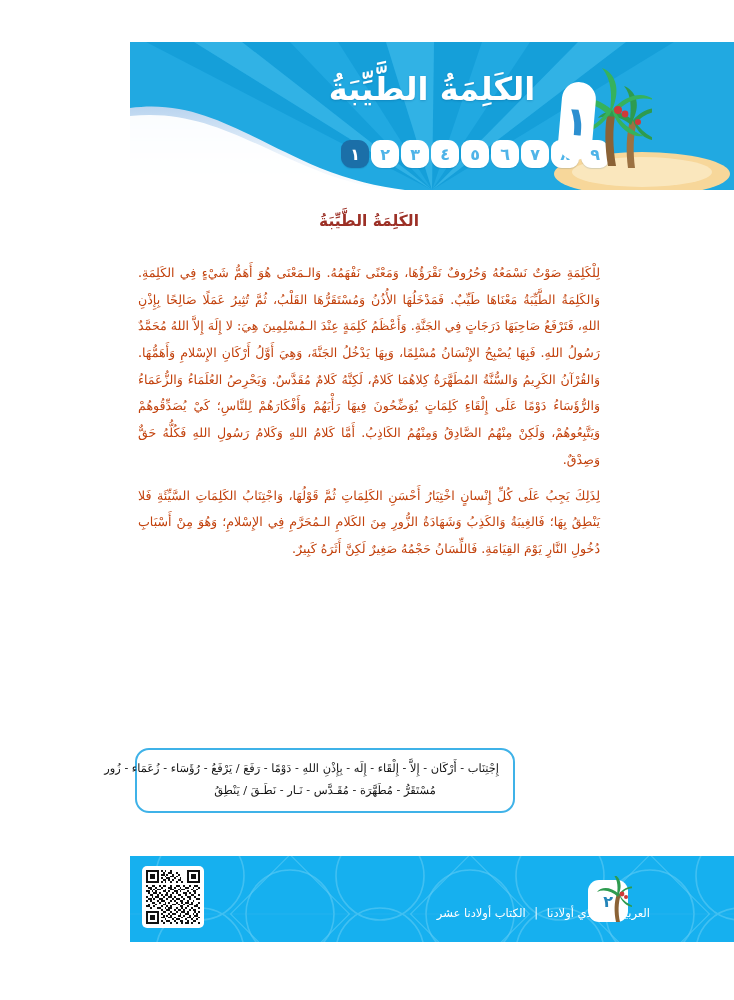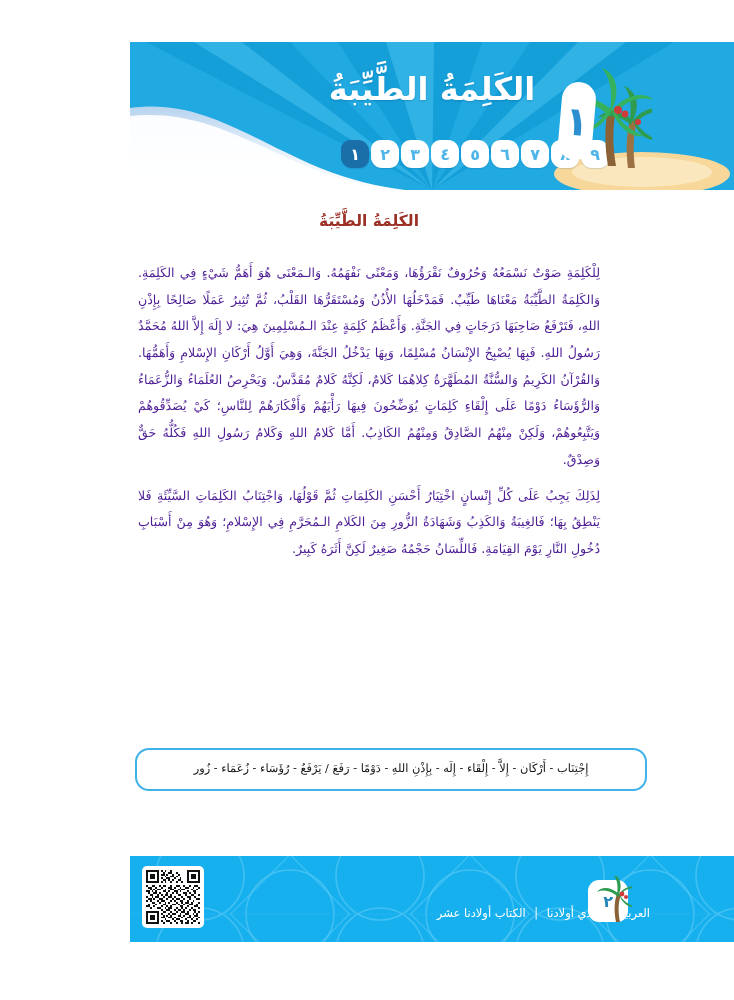--- a/index.html
+++ b/index.html
@@ -138,33 +138,33 @@
     font-size: 15.5px;
     font-weight: bold;
     margin: 0 0 30px 0;
     font-family: "DejaVu Sans", "Liberation Sans", sans-serif;
     letter-spacing: 0;
   }
   .body-par {
     margin: 0 0 9px 0;
     font-size: 12.6px;
     line-height: 2.12;
-    color: #4c1d95;
+    color: #c2410c;
     text-align: justify;
     text-align-last: right;
     font-family: "DejaVu Serif", "Liberation Serif", serif;
   }
   .body-par:last-child { margin-bottom: 0; }
 
   
   .vocab-box {
     position: absolute;
     left: 135px;
     top: 748px;
-    width: 512px;
+    width: 380px;
     box-sizing: border-box;
     border: 2px solid #3fb2e8;
     border-radius: 14px;
     background: #ffffff;
     padding: 8px 14px 9px 14px;
     z-index: 4;
   }
   .vocab-line {
     text-align: center;
     font-size: 11.4px;
@@ -333,20 +333,21 @@
   </div>
 
   <div class="content">
     <h1 class="lesson-title">الكَلِمَةُ الطَّيِّبَةُ</h1>
     <p class="body-par">لِلْكَلِمَةِ صَوْتٌ نَسْمَعُهُ وَحُرُوفٌ نَقْرَؤُهَا، وَمَعْنًى نَفْهَمُهُ. وَالـمَعْنَى هُوَ أَهَمُّ شَيْءٍ فِي الكَلِمَةِ. وَالكَلِمَةُ الطَّيِّبَةُ مَعْنَاهَا طَيِّبٌ. فَمَدْخَلُهَا الأُذُنُ وَمُسْتَقَرُّهَا القَلْبُ، ثُمَّ تُثِيرُ عَمَلًا صَالِحًا بِإِذْنِ اللهِ، فَتَرْفَعُ صَاحِبَهَا دَرَجَاتٍ فِي الجَنَّةِ. وَأَعْظَمُ كَلِمَةٍ عِنْدَ الـمُسْلِمِينَ هِيَ: لا إِلَهَ إِلاَّ اللهُ مُحَمَّدٌ رَسُولُ اللهِ. فَبِهَا يُصْبِحُ الإِنْسَانُ مُسْلِمًا، وَبِهَا يَدْخُلُ الجَنَّةَ، وَهِيَ أَوَّلُ أَرْكَانِ الإِسْلامِ وَأَهَمُّهَا. وَالقُرْآنُ الكَرِيمُ وَالسُّنَّةُ المُطَهَّرَةُ كِلاهُمَا كَلامٌ، لَكِنَّهُ كَلامٌ مُقَدَّسٌ. وَيَحْرِصُ العُلَمَاءُ وَالزُّعَمَاءُ وَالرُّؤَسَاءُ دَوْمًا عَلَى إِلْقَاءِ كَلِمَاتٍ يُوَضِّحُونَ فِيهَا رَأْيَهُمْ وَأَفْكَارَهُمْ لِلنَّاسِ؛ كَيْ يُصَدِّقُوهُمْ وَيَتَّبِعُوهُمْ، وَلَكِنْ مِنْهُمُ الصَّادِقُ وَمِنْهُمُ الكَاذِبُ. أَمَّا كَلامُ اللهِ وَكَلامُ رَسُولِ اللهِ فَكُلُّهُ حَقٌّ وَصِدْقٌ.</p>
     <p class="body-par">لِذَلِكَ يَجِبُ عَلَى كُلِّ إِنْسانٍ اخْتِيَارُ أَحْسَنِ الكَلِمَاتِ ثُمَّ قَوْلُهَا، وَاجْتِنَابُ الكَلِمَاتِ السَّيِّئَةِ فَلا يَنْطِقُ بِهَا؛ فَالغِيبَةُ وَالكَذِبُ وَشَهَادَةُ الزُّورِ مِنَ الكَلامِ الـمُحَرَّمِ فِي الإِسْلامِ؛ وَهُوَ مِنْ أَسْبَابِ دُخُولِ النَّارِ يَوْمَ القِيَامَةِ. فَاللِّسَانُ حَجْمُهُ صَغِيرٌ لَكِنَّ أَثَرَهُ كَبِيرٌ.</p>
   </div>
 
   <div class="vocab-box">
     <div class="vocab-line">إِجْتِنَاب - أَرْكَان - إِلاَّ - إِلْقَاء - إِلَه - بِإِذْنِ اللهِ - دَوْمًا - رَفَعَ / يَرْفَعُ - رُؤَسَاء - زُعَمَاء - زُور</div>
+    <div class="vocab-line">مُسْتَقَرُّ - مُطَهَّرَة - مُقَـدَّس - نَـار - نَطَـقَ / يَنْطِقُ</div>
   </div>
 
   <div class="footer">
     <svg class="footer-pattern" viewBox="0 0 604 86" preserveAspectRatio="none">
       <rect x="0" y="0" width="604" height="86" fill="#16b0ef"></rect>
       <g stroke="#4cc4f4" stroke-width="1.6" fill="none" opacity="0.85">
         <circle cx="70" cy="20" r="44"></circle>
         <circle cx="70" cy="96" r="44"></circle>
         <circle cx="160" cy="58" r="44"></circle>
         <circle cx="250" cy="20" r="44"></circle>

